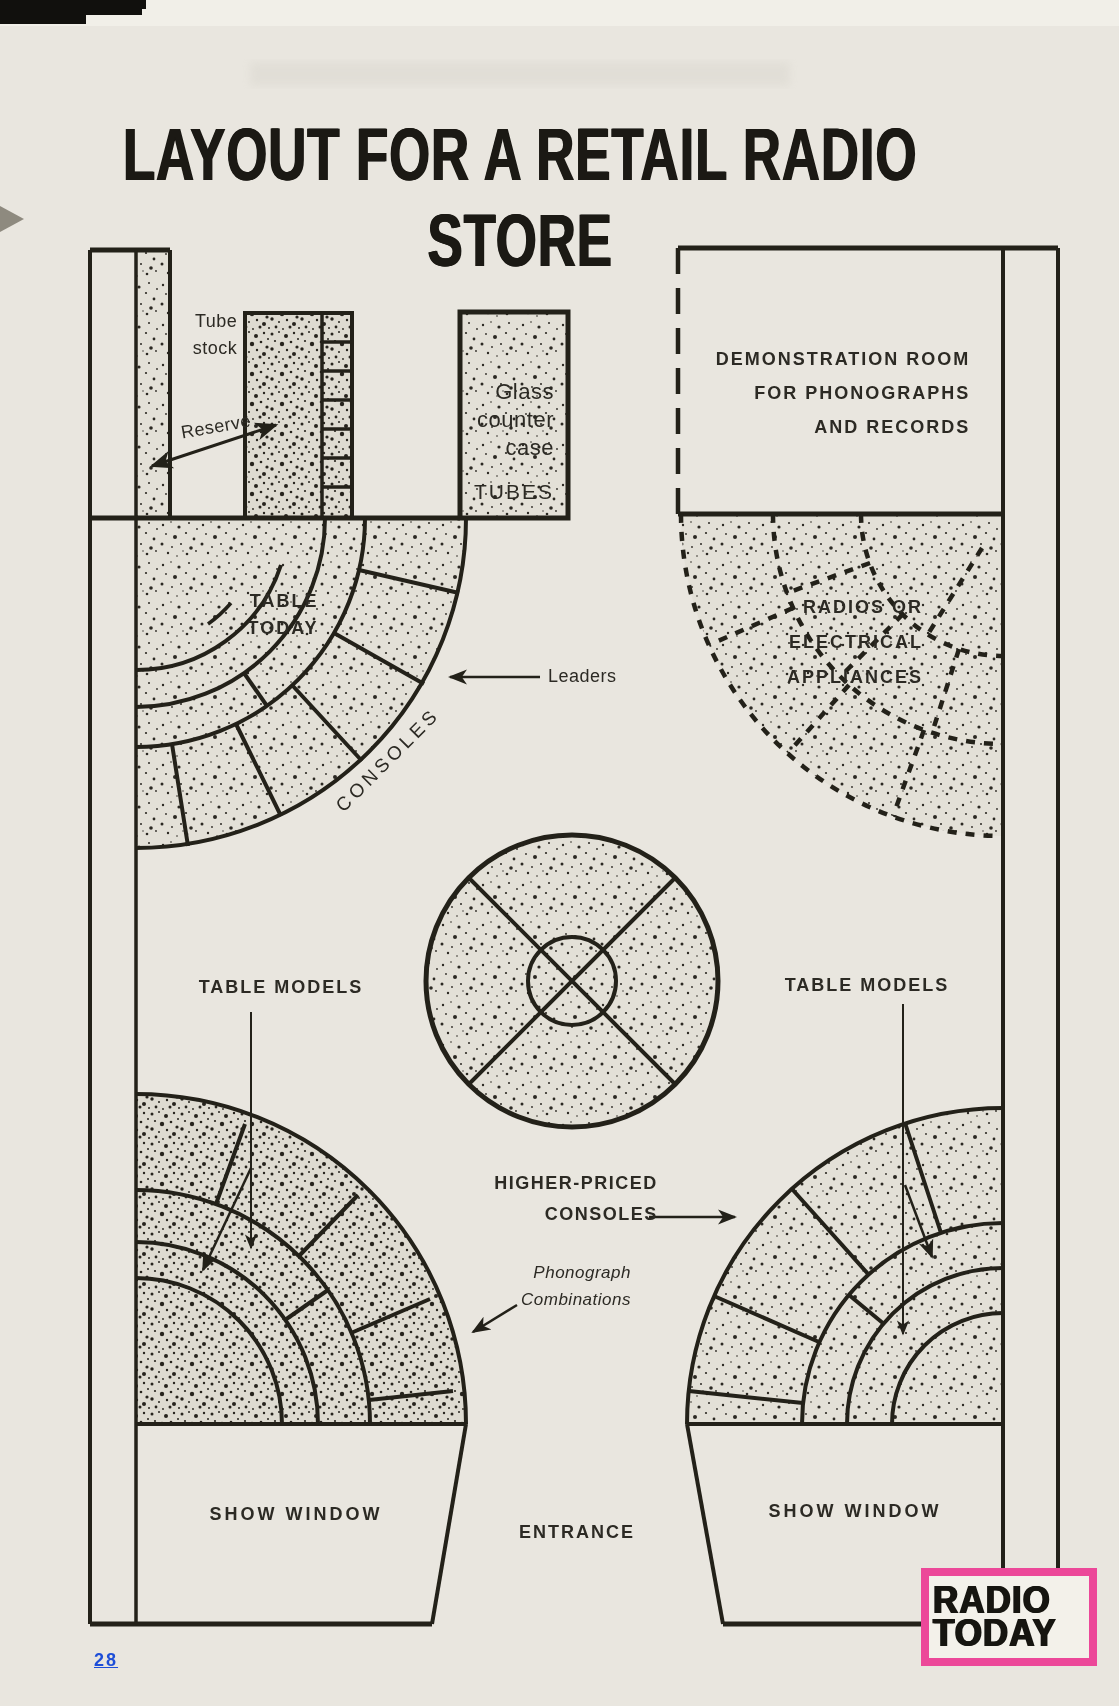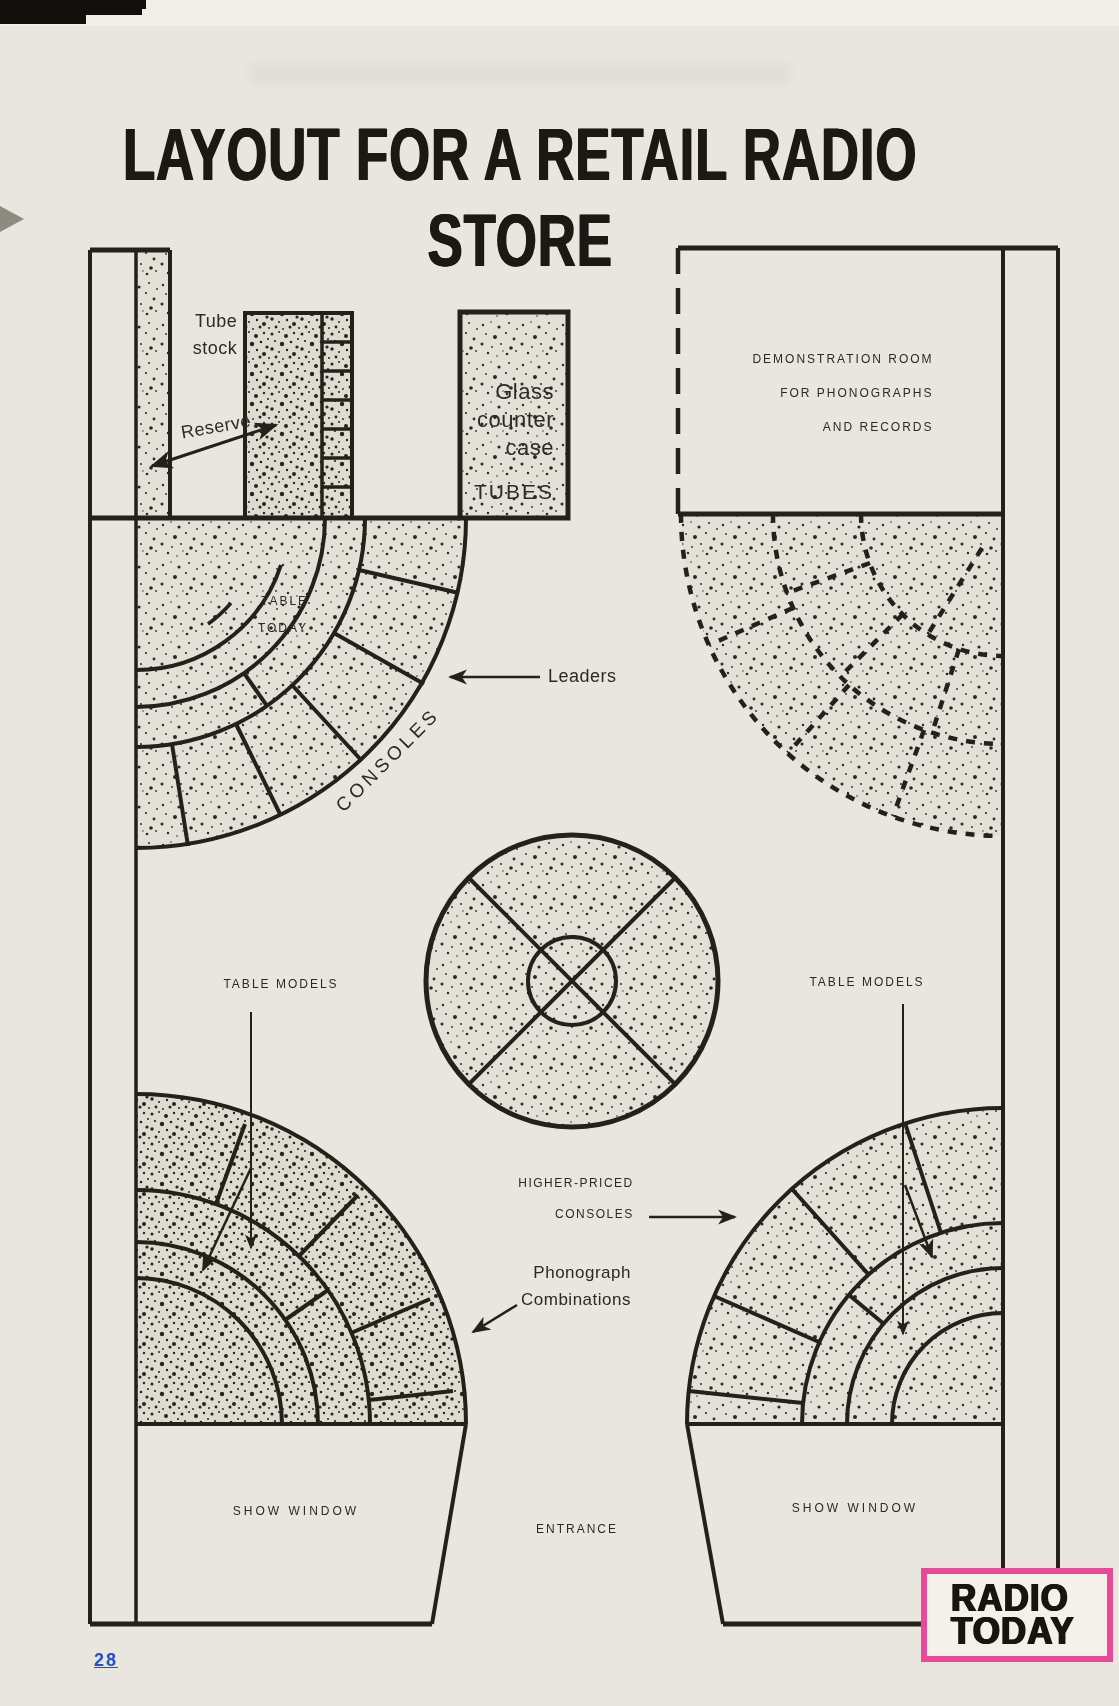--- a/index.html
+++ b/index.html
@@ -6,46 +6,46 @@
   body{
     width:1119px;height:1706px;position:relative;
     background:#e9e6df;
     font-family:"Liberation Sans",sans-serif;
     overflow:hidden;
   }
   .page{position:absolute;inset:0;}
   svg.plan{position:absolute;left:0;top:0;}
   .lbl{position:absolute;color:#2c2a24;white-space:nowrap;}
   .ctr{transform:translateX(-50%);text-align:right;}
-  .cap{font-size:12px;letter-spacing:2px;font-weight:400;}
+  .cap{font-size:18px;letter-spacing:2px;font-weight:700;}
   .cap.wide{letter-spacing:3px;}
   .script{font-size:18px;letter-spacing:.5px;font-weight:400;}
-  .small{font-size:17px;}
+  .small{font-size:17px;font-style:italic;}
   #title{
     position:absolute;left:0;top:112px;width:1040px;text-align:center;
     font-weight:700;font-size:60px;color:#1b1914;letter-spacing:1px;
     transform:scale(0.88,1.24);transform-origin:520px top;
     text-shadow:1px 0 0 #1b1914,-0.6px 0 0 #1b1914;
   }
   .demo-lines div{line-height:34px;}
   .radios-lines div{line-height:35px;}
   .two-lines div{line-height:27px;}
   .hp-lines div{line-height:31px;}
   .glass-lines div{line-height:28px;font-size:22px;letter-spacing:.5px;}
   .glass-lines .tubes-line{font-size:21px;letter-spacing:2px;margin-top:16px;}
   #consoles-label{
     transform:translate(-50%,-50%) rotate(-45deg);
     font-size:19px;letter-spacing:4px;color:#2c2a24;
   }
   #reserve-label{transform:translate(-50%,-50%) rotate(-10deg);}
   .logo{
     position:absolute;left:921px;top:1568px;width:156px;height:82px;
-    background:#f3f1ea;border:6px solid #ec4899;
+    background:#f3f1ea;border:8px solid #ec4899;
     display:flex;flex-direction:column;justify-content:center;align-items:flex-start;
-    padding-left:24px;box-sizing:content-box;
+    padding-left:4px;box-sizing:content-box;
   }
   .logo div{
     font-weight:700;font-size:35px;line-height:.94;letter-spacing:1px;color:#161510;
     transform:scaleY(1.1);transform-origin:left center;
     text-shadow:.9px 0 0 #161510,-.9px 0 0 #161510;
   }
   #page-number{position:absolute;left:94px;top:1650px;font-size:18px;font-weight:700;letter-spacing:2px;color:#1d4ed8;text-decoration:underline;}
 </style>
 </head>
 <body>
@@ -234,20 +234,25 @@
 
   <div class="lbl ctr cap two-lines" style="left:283px;top:588px;">
     <div>TABLE</div>
     <div>TODAY</div>
   </div>
 
   <div class="lbl script" style="left:548px;top:666px;">Leaders</div>
 
   <div class="lbl" id="consoles-label" style="left:388px;top:760px;">CONSOLES</div>
 
+  <div class="lbl ctr cap radios-lines" style="left:855px;top:590px;">
+    <div>RADIOS OR</div>
+    <div>ELECTRICAL</div>
+    <div>APPLIANCES</div>
+  </div>
 
   <div class="lbl ctr cap" style="left:281px;top:977px;">TABLE MODELS</div>
 
   <div class="lbl ctr cap" style="left:867px;top:975px;">TABLE MODELS</div>
 
   <div class="lbl ctr cap hp-lines" style="left:576px;top:1168px;letter-spacing:1.5px;">
     <div>HIGHER-PRICED</div>
     <div>CONSOLES</div>
   </div>
 

